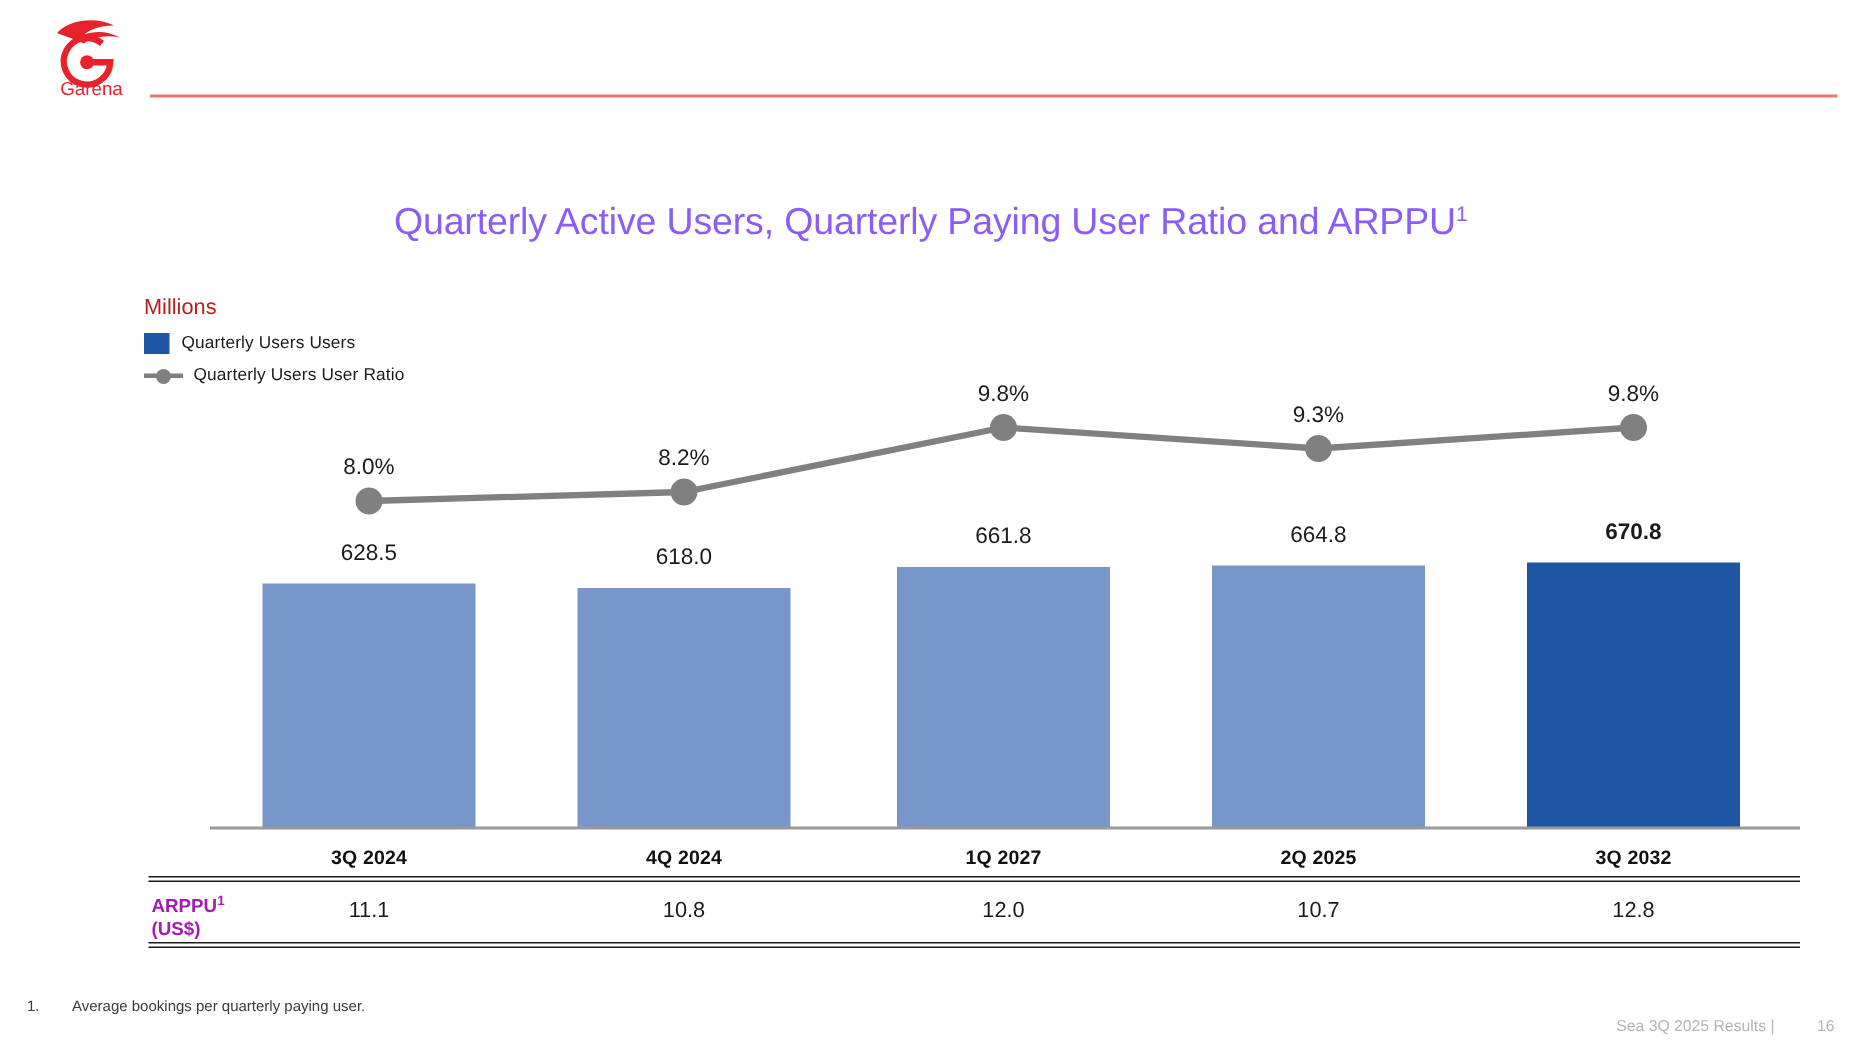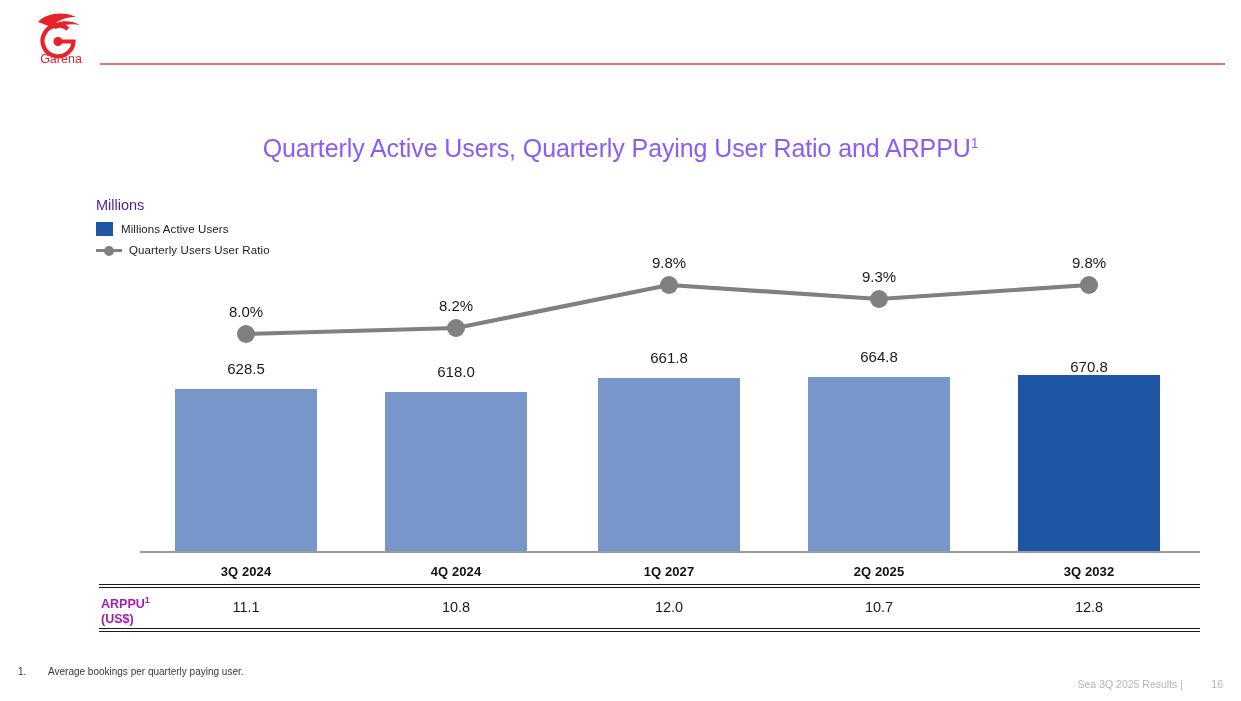--- a/index.html
+++ b/index.html
@@ -31,21 +31,21 @@
   .chart-title{
     position:absolute;left:0;top:134px;width:1241px;
     text-align:center;font-size:25px;font-weight:400;color:#8b5cf6;
     letter-spacing:-0.1px;
   }
   .chart-title sup{font-size:14px;vertical-align:super;}
 
   
   .units-label{
     position:absolute;left:96px;top:197px;
-    font-size:14.5px;color:#4c1d95;
+    font-size:14.5px;color:#b91c1c;
   }
   .legend{position:absolute;left:96px;top:220px;}
   .legend-row{display:flex;align-items:center;height:18px;margin-bottom:3px;}
   .legend-swatch{width:17px;height:14px;background:#1f56a3;margin-right:8px;}
   .legend-line-mark{
     width:26px;height:14px;margin-right:7px;position:relative;
   }
   .legend-line-mark .ll{
     position:absolute;left:0;top:6px;width:26px;height:3px;background:#808080;
   }
@@ -134,21 +134,21 @@
   </div>
 
   <div class="chart-title">
     <span>Quarterly Active Users, Quarterly Paying User Ratio and ARPPU</span><sup>1</sup>
   </div>
 
   <div class="units-label">Millions</div>
   <div class="legend">
     <div class="legend-row">
       <span class="legend-swatch"></span>
-      <span class="legend-label">Millions Active Users</span>
+      <span class="legend-label">Quarterly Users Users</span>
     </div>
     <div class="legend-row">
       <span class="legend-line-mark">
         <span class="ll"></span>
           <span class="ld"></span>
       </span>
       <span class="legend-label">Quarterly Users User Ratio</span>
     </div>
   </div>
 
@@ -157,21 +157,21 @@
     <div class="bar" style="left:175px;top:389px;width:142px;height:163px;background:#7796ca;"></div>
     <div class="bar" style="left:385px;top:392px;width:142px;height:160px;background:#7796ca;"></div>
     <div class="bar" style="left:598px;top:378px;width:142px;height:174px;background:#7796ca;"></div>
     <div class="bar" style="left:808px;top:377px;width:142px;height:175px;background:#7796ca;"></div>
     <div class="bar" style="left:1018px;top:375px;width:142px;height:177px;background:#1f56a3;"></div>
 
     <div class="bar-value" style="left:175px;top:360px;width:142px;">628.5</div>
     <div class="bar-value" style="left:385px;top:363px;width:142px;">618.0</div>
     <div class="bar-value" style="left:598px;top:349px;width:142px;">661.8</div>
     <div class="bar-value" style="left:808px;top:348px;width:142px;">664.8</div>
-    <div class="bar-value" style="left:1018px;top:358px;width:142px;">670.8</div>
+    <div class="bar-value" style="left:1018px;top:346px;width:142px;font-weight:bold;">670.8</div>
 
     <svg width="1241" height="701">
       <polyline points="246,334 456,328 669,285 879,299 1089,285" fill="none" stroke="#808080" stroke-width="4.2" stroke-linejoin="round" stroke-linecap="round"></polyline>
       <circle cx="246" cy="334" r="9" fill="#808080"></circle>
       <circle cx="456" cy="328" r="9" fill="#808080"></circle>
       <circle cx="669" cy="285" r="9" fill="#808080"></circle>
       <circle cx="879" cy="299" r="9" fill="#808080"></circle>
       <circle cx="1089" cy="285" r="9" fill="#808080"></circle>
     </svg>
 

